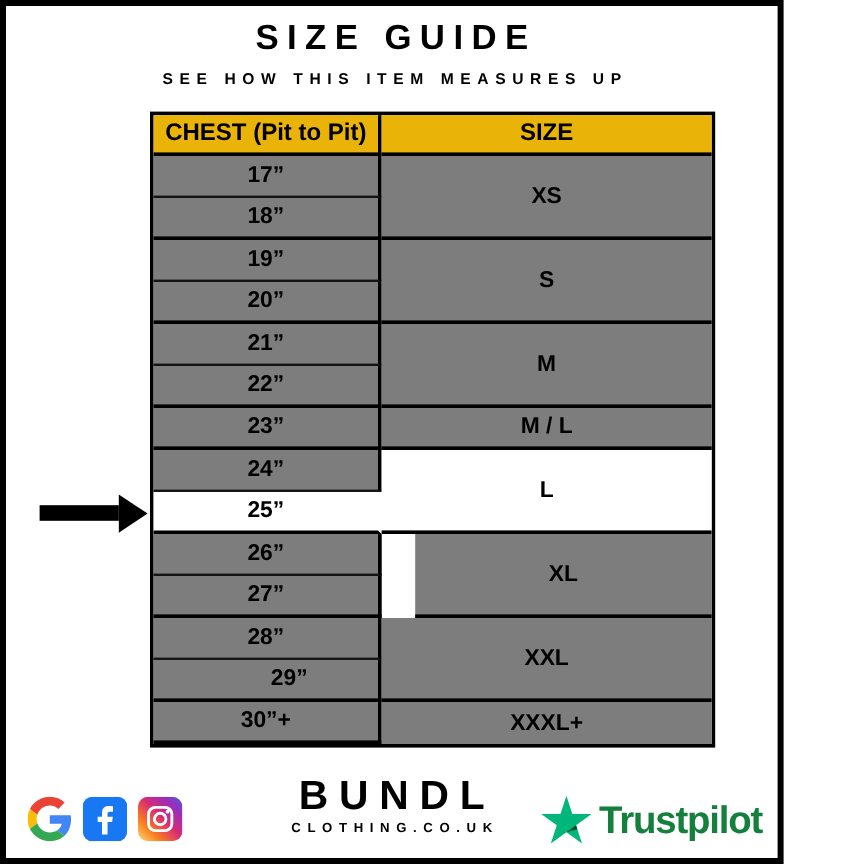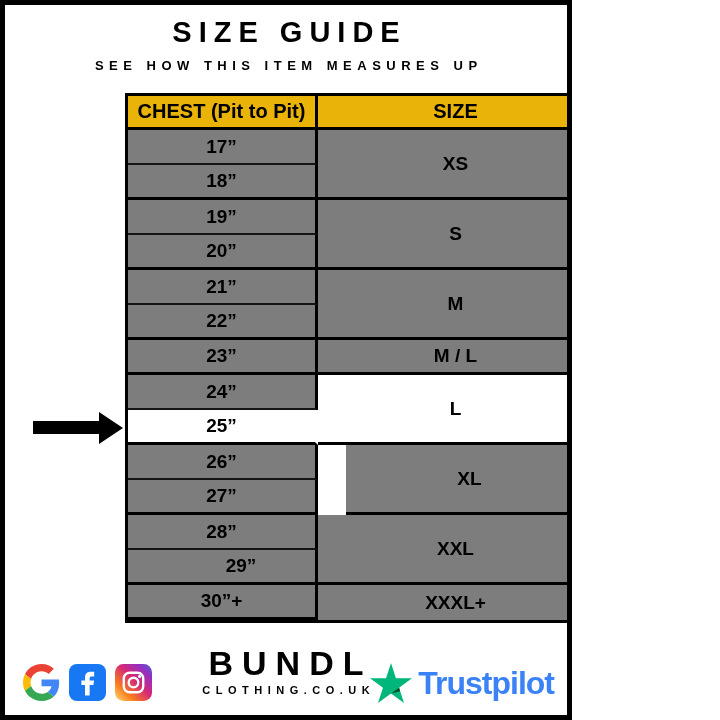--- a/index.html
+++ b/index.html
@@ -1,17 +1,17 @@
 <!DOCTYPE html>
 <html><head>
 <meta charset="utf-8">
 <style>
   html,body{margin:0;padding:0;background:#fff;}
   .page{
-    position:relative;width:572px;height:720px;box-sizing:border-box;
+    position:relative;width:653px;height:720px;box-sizing:border-box;
     border:5px solid #000;background:#fff;overflow:hidden;
     font-family:"Liberation Sans", sans-serif;color:#000;
   }
   
   .hdr{position:absolute;top:0;left:0;right:0;text-align:center;}
   .title{
     margin:0;padding-top:11px;font-size:29px;font-weight:800;
     letter-spacing:7px;margin-right:-7px;
   }
   .subtitle{
@@ -48,21 +48,21 @@
   .arrow-shaft{width:66px;height:13px;background:#000;}
   .arrow-head{width:0;height:0;border-top:16px solid transparent;
     border-bottom:16px solid transparent;border-left:24px solid #000;}
   
   .social{position:absolute;left:18px;top:659px;display:flex;gap:9px;}
   .social svg{display:block;}
   .brand{position:absolute;left:0;right:0;top:641px;text-align:center;}
   .brand-name{font-size:34px;font-weight:800;letter-spacing:9px;margin-right:-9px;line-height:1;}
   .brand-tag{font-size:11px;font-weight:700;letter-spacing:5.5px;margin-right:-5.5px;margin-top:4px;}
   .trustpilot{position:absolute;right:13px;top:658px;display:flex;align-items:center;gap:6px;}
-  .tp-label{font-size:32px;font-weight:700;color:#3b82f6;letter-spacing:-1px;}
+  .tp-label{font-size:32px;font-weight:700;color:#15803d;letter-spacing:-1px;}
 </style>
 </head>
 <body>
 
 <div class="page">
 
   <div class="hdr">
     <h1 class="title">SIZE GUIDE</h1>
     <div class="subtitle">SEE HOW THIS ITEM MEASURES UP</div>
   </div>

